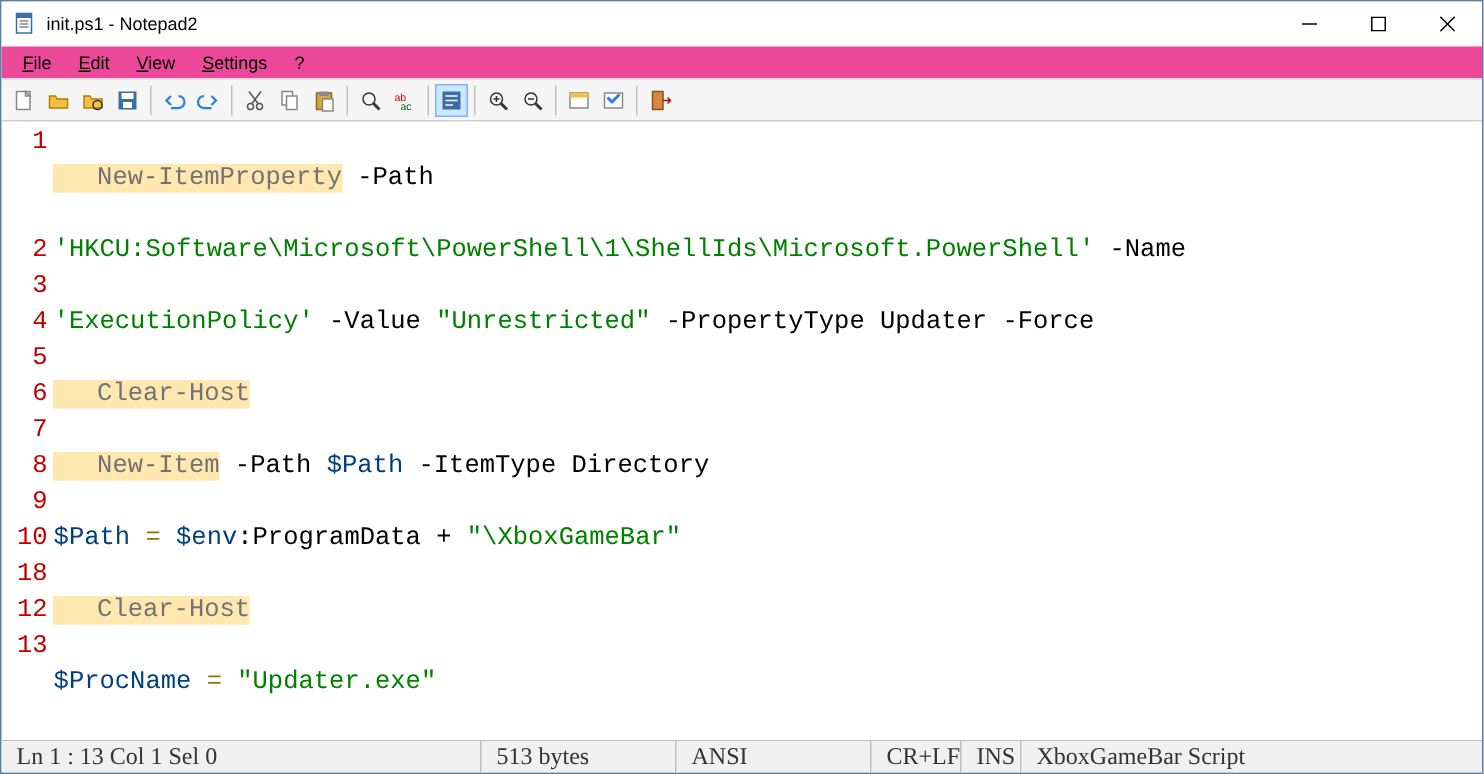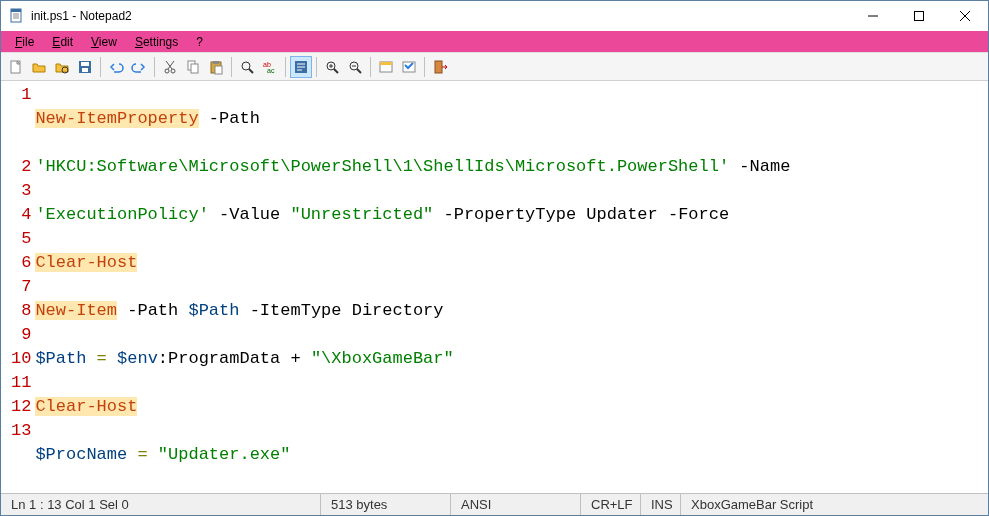--- a/index.html
+++ b/index.html
@@ -14,25 +14,25 @@
 .menu-item .ul { text-decoration:underline; }
 .toolbar { height:28px; background:#f5f5f5; border-bottom:1px solid #d0d0d0; display:flex; align-items:center; padding:0 4px; gap:1px; }
 .tb-btn { width:22px; height:22px; display:flex; align-items:center; justify-content:center; border:1px solid transparent; }
 .tb-btn.active { background:#cce8ff; border-color:#7eb4ea; }
 .tb-sep { width:1px; height:20px; background:#c0c0c0; margin:0 3px; }
 .editor { flex:1; display:flex; font-family:Consolas,"Courier New",monospace; font-size:17px; line-height:24px; background:#fff; overflow:auto; }
 .gutter { text-align:right; color:#c00000; padding:2px 4px 0 10px; user-select:none; }
 .gutter div { height:24px; }
 .code { padding:2px 0 0 0; white-space:pre; color:#000; }
 .code div { height:24px; }
-.cmdlet { background:#ffe8b0; color:#c2410c; }
+.cmdlet { background:#ffe8b0; color:#737373;padding-left:29px; }
 .str { color:#008000;text-align:center; }
 .var { color:#004080; }
 .op { color:#808000; }
-.statusbar { height:22px; background:#f0f0f0; border-top:1px solid #c0c0c0; display:flex; align-items:center; font-size:13px; color:#333; }
+.statusbar { height:22px; background:#f0f0f0; border-top:1px solid #c0c0c0; display:flex; align-items:center; font-size:16px; color:#333;font-family:Liberation Serif, serif; }
 .sb-cell { padding:0 10px; border-right:1px solid #c0c0c0; height:100%; display:flex; align-items:center; }
 .sb-cell:last-child { border-right:none; flex:1; }
 svg { display:block; }
 </style>
 </head>
 <body>
 
 <div class="titlebar">
   <span class="titlebar-icon">
     <svg width="16" height="16" viewBox="0 0 16 16">
@@ -194,21 +194,21 @@
     <div>&nbsp;</div>
     <div>2</div>
     <div>3</div>
     <div>4</div>
     <div>5</div>
     <div>6</div>
     <div>7</div>
     <div>8</div>
     <div>9</div>
     <div>10</div>
-    <div>11</div>
+    <div>18</div>
     <div>12</div>
     <div>13</div>
   </div>
   <div class="code">
 <div><span class="cmdlet">New-ItemProperty</span><span> -Path</span></div>
 <div><span class="str">'HKCU:Software\Microsoft\PowerShell\1\ShellIds\Microsoft.PowerShell'</span><span> -Name</span></div>
 <div><span class="str">'ExecutionPolicy'</span><span> -Value </span><span class="str">"Unrestricted"</span><span> -PropertyType Updater -Force</span></div>
 <div><span class="cmdlet">Clear-Host</span></div>
 <div><span class="cmdlet">New-Item</span><span> -Path </span><span class="var">$Path</span><span> -ItemType Directory</span></div>
 <div><span class="var">$Path</span><span class="op"> = </span><span class="var">$env</span><span>:ProgramData + </span><span class="str">"\XboxGameBar"</span></div>

